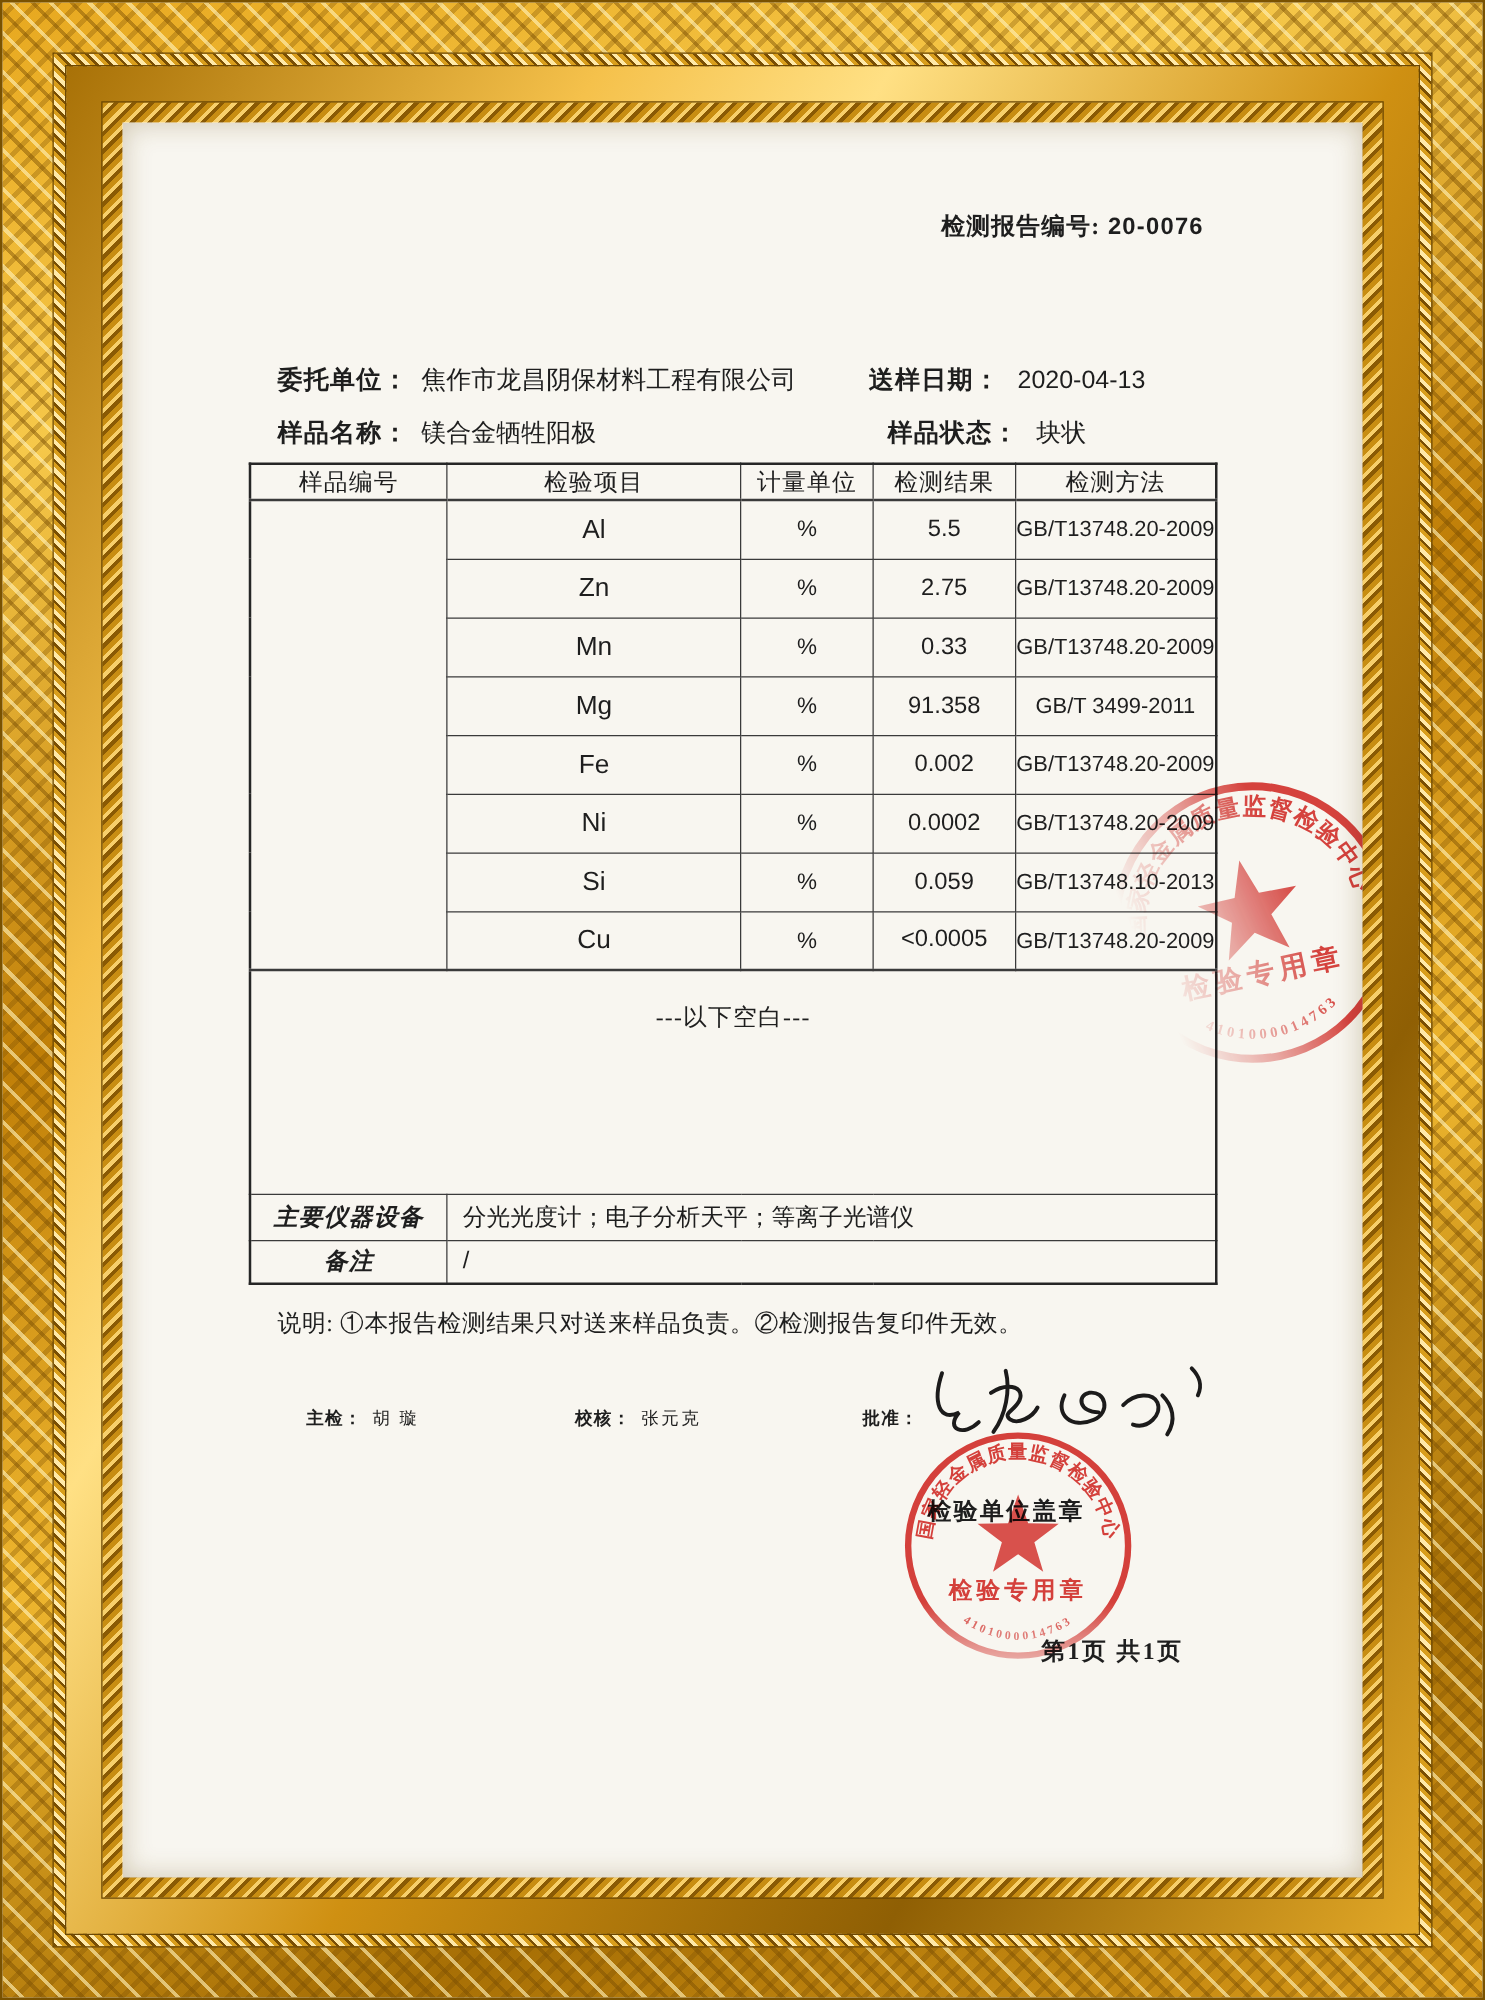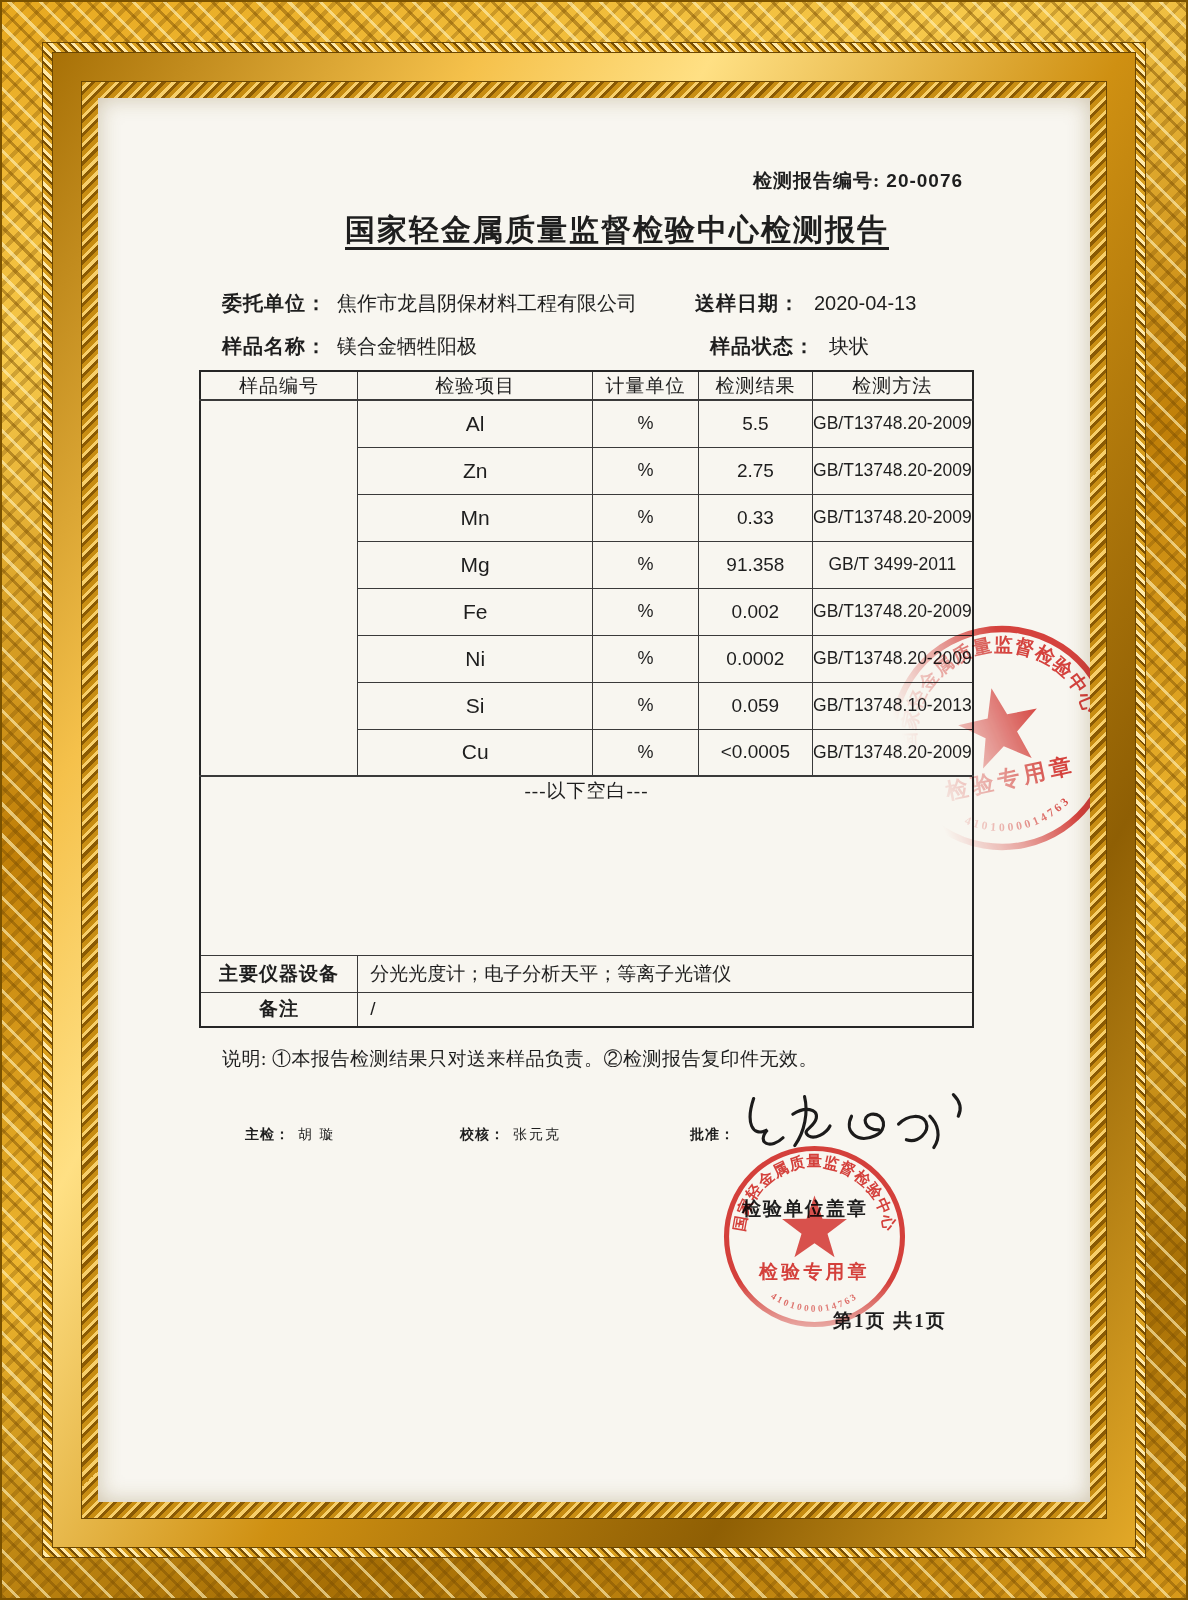--- a/index.html
+++ b/index.html
@@ -67,25 +67,25 @@
     border:1px solid #3a3a3a; text-align:center; vertical-align:middle;
     font-size:19px; overflow:hidden;
   }
   table.report { border:2px solid #262626; }
   table.report thead th { height:29px; font-weight:normal; font-size:19px; letter-spacing:1px; border-bottom-width:2px; }
   table.report td.item   { font-family:"Liberation Sans","DejaVu Sans",sans-serif; font-size:21px; }
   table.report td.unit   { font-family:"Liberation Sans","DejaVu Sans",sans-serif; font-size:18px; }
   table.report td.result { font-family:"Liberation Sans","DejaVu Sans",sans-serif; font-size:19px; }
   table.report td.method { font-family:"Liberation Sans","DejaVu Sans",sans-serif; font-size:17.5px; }
   table.report tr.datarow td { height:47px; }
-  td.blankrow { height:179px; vertical-align:top !important; padding-top:1px; font-size:18px; letter-spacing:1px; border-top-width:2px !important; }
+  td.blankrow { height:179px; vertical-align:top !important; padding-top:24px; font-size:18px; letter-spacing:1px; border-top-width:2px !important; }
   tr.instr td { height:37px; }
   tr.remark td { height:35px; }
   td.leftcell { text-align:left !important; padding-left:12px; }
-  td.lbl { font-weight:bold; letter-spacing:1px; font-size:18px; }
+  td.lbl { font-weight:bold; letter-spacing:1px; font-size:18px;font-style:italic; }
 
   .note-line { left:124px; top:948px; font-size:19px; letter-spacing:0.5px; }
 
   .sig-row { top:1028px; font-size:14px; font-weight:bold; letter-spacing:1px;text-align:center; }
   .sig-name { font-weight:normal; margin-left:8px; letter-spacing:2px; }
 
   
   .stamp { mix-blend-mode:multiply; }
   .stamp-right {
     left:777px; top:513px; width:254px; height:254px;
@@ -110,21 +110,20 @@
 <div class="frame-a">
  <div class="frame-bead">
   <div class="frame-smooth">
    <div class="frame-rope">
     <div class="paper">
 
       <div class="abs report-no">
         <span>检测报告编号:</span><span class="num">20-0076</span>
       </div>
 
-      <div class="abs title">国家轻金属质量监督检验中心检测报告</div>
 
       <div class="abs" style="left:124px; top:192px;">
         <span class="info-label">委托单位：</span>
         <span class="info-value" style="margin-left:6px;">焦作市龙昌阴保材料工程有限公司</span>
       </div>
       <div class="abs" style="left:597px; top:192px;">
         <span class="info-label">送样日期：</span>
         <span class="info-value sans" style="margin-left:10px;">2020-04-13</span>
       </div>
       <div class="abs" style="left:124px; top:235px;">

